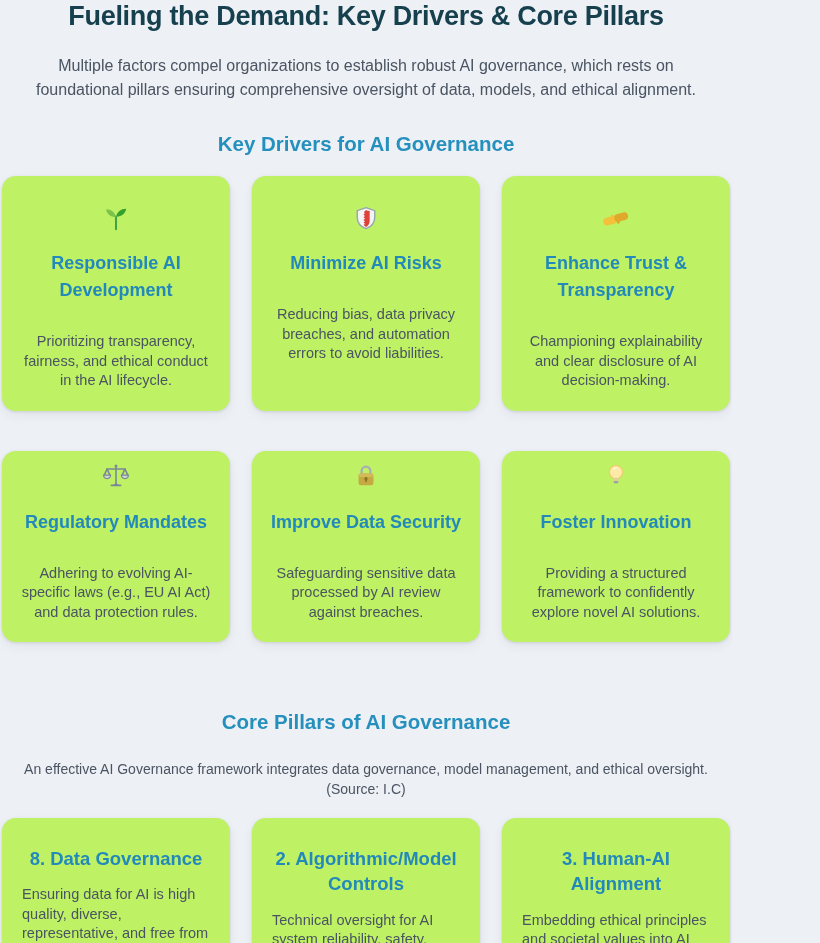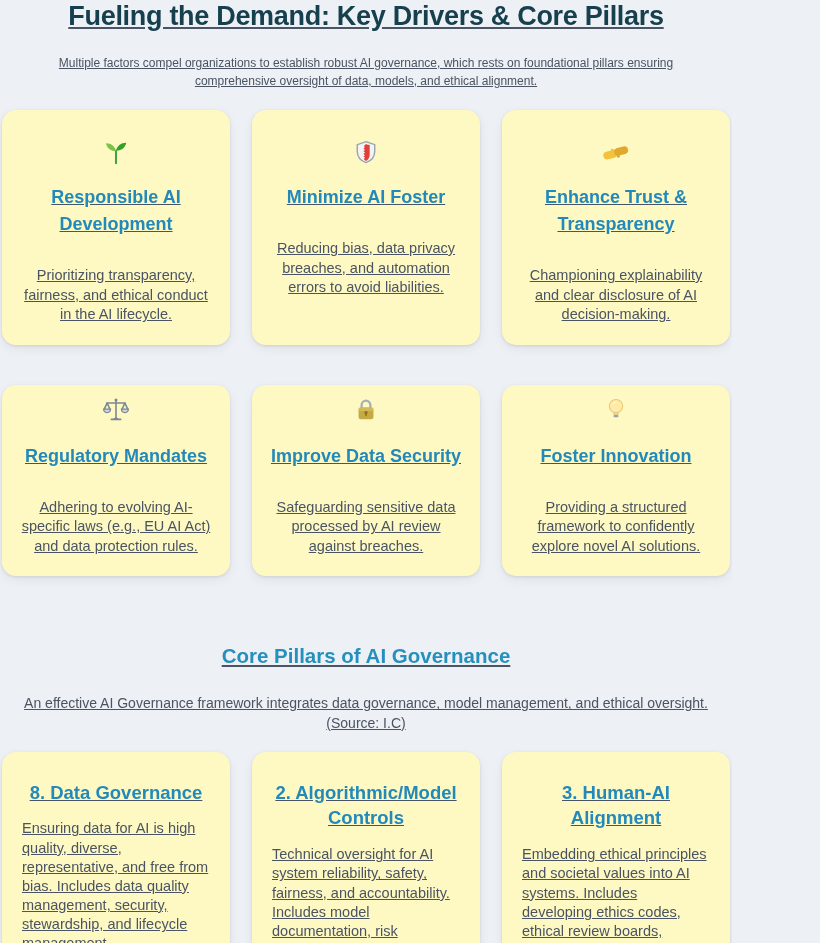--- a/index.html
+++ b/index.html
@@ -4,52 +4,52 @@
 <style>
   html,body{margin:0;padding:0;}
   body{
     width:820px;height:943px;
     background:linear-gradient(180deg,#f0f2f6 0%,#ecefف4 40%,#e9edf2 100%);
     background-color:#edf0f4;
     font-family:"Liberation Sans", sans-serif;
     overflow:hidden;
     color:#4a5462;
   }
-  .page{width:732px;height:943px;box-sizing:border-box;overflow:hidden;text-decoration:underline;}
+  .page{width:732px;height:943px;box-sizing:border-box;overflow:hidden;}
 
   .page-title{
     margin:0;padding-top:1px;
     text-align:center;
     font-size:27px;font-weight:bold;letter-spacing:-.3px;
     color:#17404f;
   }
   .page-subtitle{
     max-width:660px;margin:22px auto 0;
-    text-align:center;font-size:12px;line-height:1.5;color:#4a5462;
+    text-align:center;font-size:16px;line-height:1.5;color:#4a5462;
   }
   .section-heading{
     margin:30px 0 0;text-align:center;
     font-size:20.5px;font-weight:bold;color:#2590bd;
   }
   .section-heading.core{margin-top:68px;}
   .core-subtitle{
     margin:26px auto 16px;max-width:720px;
     text-align:center;font-size:14px;line-height:1.4;color:#4a5462;
   }
 
   .grid{
     display:grid;grid-template-columns:repeat(3,1fr);gap:22px;
     padding:0 2px;box-sizing:border-box;
   }
   .grid.row1{margin-top:20px;}
   .grid.row2{margin-top:40px;}
   .grid.row3{margin-top:18px;}
 
   .card{
-    background:#fef9c3;border-radius:14px;
+    background:#bef264;border-radius:14px;
     box-shadow:0 1px 3px rgba(16,24,40,.10),0 4px 12px rgba(16,24,40,.06);
     box-sizing:border-box;
     padding:26px 18px 20px;
     text-align:center;
   }
   .row1 .card{min-height:203px;}
   .row2 .card{min-height:185px;padding-top:8px;}
   .row3 .card{min-height:220px;text-align:left;padding:28px 20px 20px;}
 
   .card-icon{height:34px;display:flex;align-items:center;justify-content:center;}
@@ -68,20 +68,21 @@
 </style>
 </head>
 <body>
 
 <div class="page">
 
   <h1 class="page-title">Fueling the Demand: Key Drivers &amp; Core Pillars</h1>
 
   <p class="page-subtitle">Multiple factors compel organizations to establish robust AI governance, which rests on foundational pillars ensuring comprehensive oversight of data, models, and ethical alignment.</p>
 
+  <h2 class="section-heading">Key Drivers for AI Governance</h2>
 
   <div class="grid row1">
 
     <div class="card">
       <div class="card-icon">
         <svg width="30" height="30" viewBox="0 0 32 32" aria-hidden="true">
           <path d="M16 27c0-6 0-10 0-13.5" stroke="#43a047" stroke-width="2.2" stroke-linecap="round" fill="none"></path>
           <path d="M16 14C9.5 14 6 9.8 5.4 5.6 11.2 5.6 15 9.2 16 14Z" fill="#7cc24a"></path>
           <path d="M16 13.5c6.8 0 10.3-4.3 10.9-8.4C21 5.1 17 8.8 16 13.5Z" fill="#35a02e"></path>
         </svg>
@@ -90,21 +91,21 @@
       <div class="card-desc">Prioritizing transparency, fairness, and ethical conduct in the AI lifecycle.</div>
     </div>
 
     <div class="card">
       <div class="card-icon">
         <svg width="28" height="28" viewBox="0 0 32 32" aria-hidden="true">
           <path d="M16 3l10 3.5V14c0 6.6-4.2 11-10 13C10.2 25 6 20.6 6 14V6.5L16 3Z" fill="#f2f4f5" stroke="#98a4ad" stroke-width="1.6"></path>
           <path d="M16 5.6c1.3.9 2.7 1.2 4.2 1.1V18c0 3.4-1.7 5.7-4.2 7.1-1-.6-1.9-1.3-2.6-2.2l1.5-1.6-1.8-1.3 1.8-1.5-1.8-1.5 1.8-1.5-1.8-1.5 1.8-1.5-1.8-1.4 1.5-1.5-.9-1.6c.9-.7 1.6-1.5 2.3-2.4Z" fill="#df4038"></path>
         </svg>
       </div>
-      <div class="card-title">Minimize AI Foster</div>
+      <div class="card-title">Minimize AI Risks</div>
       <div class="card-desc">Reducing bias, data privacy breaches, and automation errors to avoid liabilities.</div>
     </div>
 
     <div class="card">
       <div class="card-icon">
         <svg width="32" height="32" viewBox="0 0 32 32" aria-hidden="true">
           <g transform="rotate(-14 16 16)">
             <rect x="3" y="12.5" width="14" height="7.6" rx="3.8" fill="#f3c13a"></rect>
             <rect x="14.5" y="11.5" width="14" height="7.6" rx="3.8" fill="#e0a92c"></rect>
             <circle cx="13" cy="12.6" r="1.6" fill="#f3c13a"></circle>

